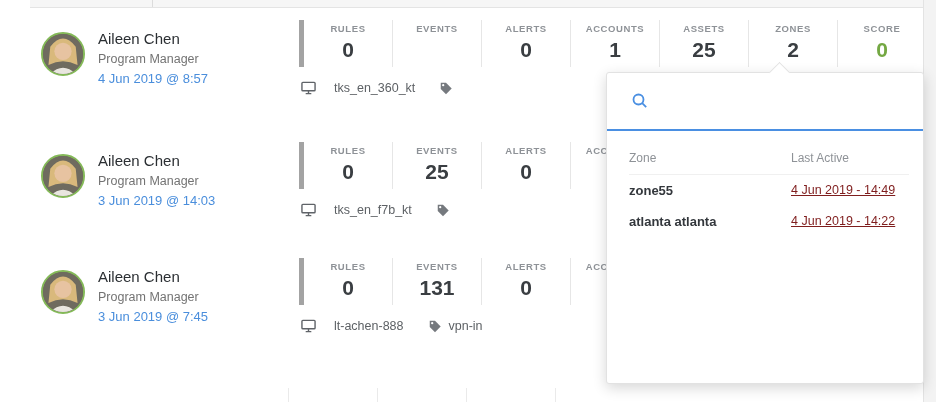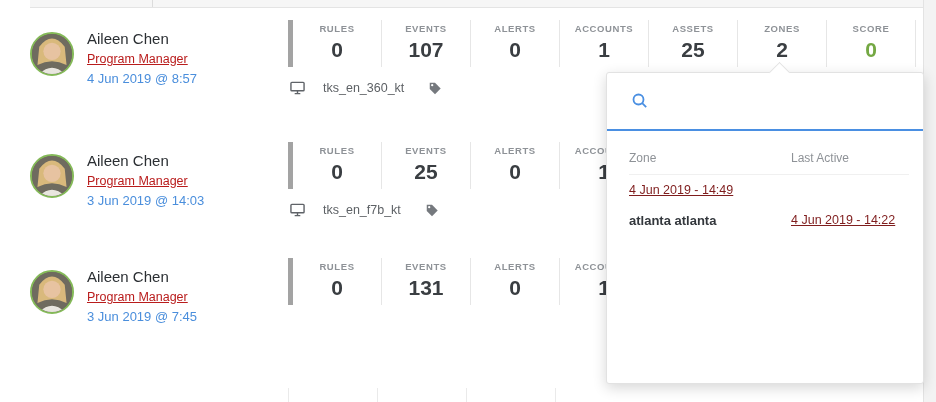--- a/index.html
+++ b/index.html
@@ -4,30 +4,30 @@
 <style>
   html,body{margin:0;padding:0;}
   body{
     width:936px;height:402px;overflow:hidden;background:#fff;position:relative;
     font-family:"Liberation Sans", sans-serif;-webkit-font-smoothing:antialiased;
   }
   
   .top-strip{position:absolute;left:30px;right:0;top:0;height:7px;background:#f6f6f6;border-bottom:1px solid #e4e4e4;}
   .top-strip .vdiv{position:absolute;left:122px;top:0;bottom:0;width:1px;background:#dcdcdc;}
 
-  .row{position:absolute;left:0;width:836px;height:120px;}
+  .row{position:absolute;left:11px;width:836px;height:120px;}
   .r1{top:20px}.r2{top:142px}.r3{top:258px}
 
   .avatar{position:absolute;left:30px;top:12px;width:44px;height:44px;border-radius:50%;
     border:2px solid #84b958;overflow:hidden;background:#6e6a5e;box-sizing:border-box;}
   .avatar svg{display:block;width:100%;height:100%;}
 
   .user{position:absolute;left:87px;top:10px;}
   .user .name{font-size:15px;color:#2b2f33;margin-bottom:5px;}
-  .user .role{font-size:12.5px;color:#b91c1c;margin-bottom:5px;text-decoration:underline;}
+  .user .role{font-size:12.5px;color:#737373;margin-bottom:5px;}
   .user .date{font-size:13px;color:#4a8edc;cursor:pointer;}
 
   .stats{position:absolute;left:288px;top:0;display:flex;border-left:5px solid #a3a3a3;font-weight:bold;}
   .cell{width:89px;box-sizing:border-box;border-right:1px solid #e6e6e6;text-align:center;padding-top:3px;height:47px;}
   .cell .lbl{font-size:9.5px;letter-spacing:.6px;color:#8e9297;}
   .cell .val{font-size:21px;color:#3a3e42;margin-top:4px;}
   .cell .val.green{color:#74a843;}
 
   .device{position:absolute;left:290px;top:61px;display:flex;align-items:center;font-size:12.5px;color:#5d6165;}
   .device .dname{margin-left:18px;}
@@ -77,21 +77,20 @@
     <div class="role">Program Manager</div>
     <div class="date">4 Jun 2019 @ 8:57</div>
   </div>
   <div class="stats">
     <div class="cell">
         <div class="lbl">RULES</div>
         <div class="val">0</div>
       </div>
     <div class="cell">
         <div class="lbl">EVENTS</div>
-        <div class="val">107</div>
       </div>
     <div class="cell">
         <div class="lbl">ALERTS</div>
         <div class="val">0</div>
       </div>
     <div class="cell">
         <div class="lbl">ACCOUNTS</div>
         <div class="val">1</div>
       </div>
     <div class="cell">
@@ -202,20 +201,38 @@
       </div>
     <div class="cell">
         <div class="lbl">ALERTS</div>
         <div class="val">0</div>
       </div>
     <div class="cell">
         <div class="lbl">ACCOUNTS</div>
         <div class="val">1</div>
       </div>
   </div>
+  <div class="device">
+    <span class="icon">
+      <svg width="15" height="14" viewBox="0 0 16 14">
+          <rect x="1" y="1" width="14" height="9" rx="1" fill="none" stroke="#5f6368" stroke-width="1.5"></rect>
+          <path d="M8 10v2.5M5 13h6" stroke="#5f6368" stroke-width="1.5" fill="none"></path>
+        </svg>
+    </span>
+    <span class="dname">lt-achen-888</span>
+    <span class="tagwrap">
+      <span class="icon">
+        <svg width="14" height="14" viewBox="0 0 16 16">
+            <path d="M2 2h6l6.5 6.5L8 15 2 9z" fill="#75797e"></path>
+            <circle cx="4.8" cy="4.8" r="1.3" fill="#fff"></circle>
+          </svg>
+      </span>
+      <span class="tlabel">vpn-in</span>
+    </span>
+  </div>
 </div>
 
 <div class="tick t1"></div>
 <div class="tick t2"></div>
 <div class="tick t3"></div>
 <div class="tick t4"></div>
 
 <div class="gutter"></div>
 
 <div class="popup">
@@ -228,20 +245,21 @@
         </svg>
     </span>
     <input type="text" value="" placeholder="" style="">
   </div>
   <div class="ztable">
     <div class="zhead">
       <div class="colzone">Zone</div>
       <div class="coltime">Last Active</div>
     </div>
     <div class="zrow">
+      <div class="colzone zname">zone55</div>
       <div class="coltime ztime">4 Jun 2019 - 14:49</div>
     </div>
     <div class="zrow">
       <div class="colzone zname">atlanta atlanta</div>
       <div class="coltime ztime">4 Jun 2019 - 14:22</div>
     </div>
   </div>
 </div>
 
 </body></html>

